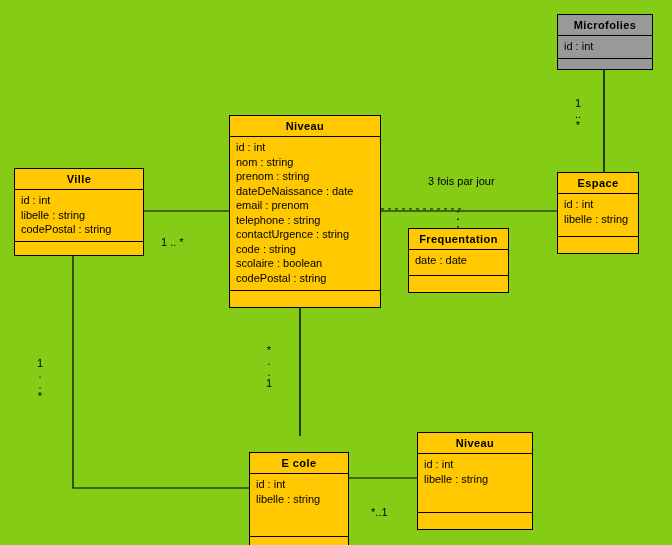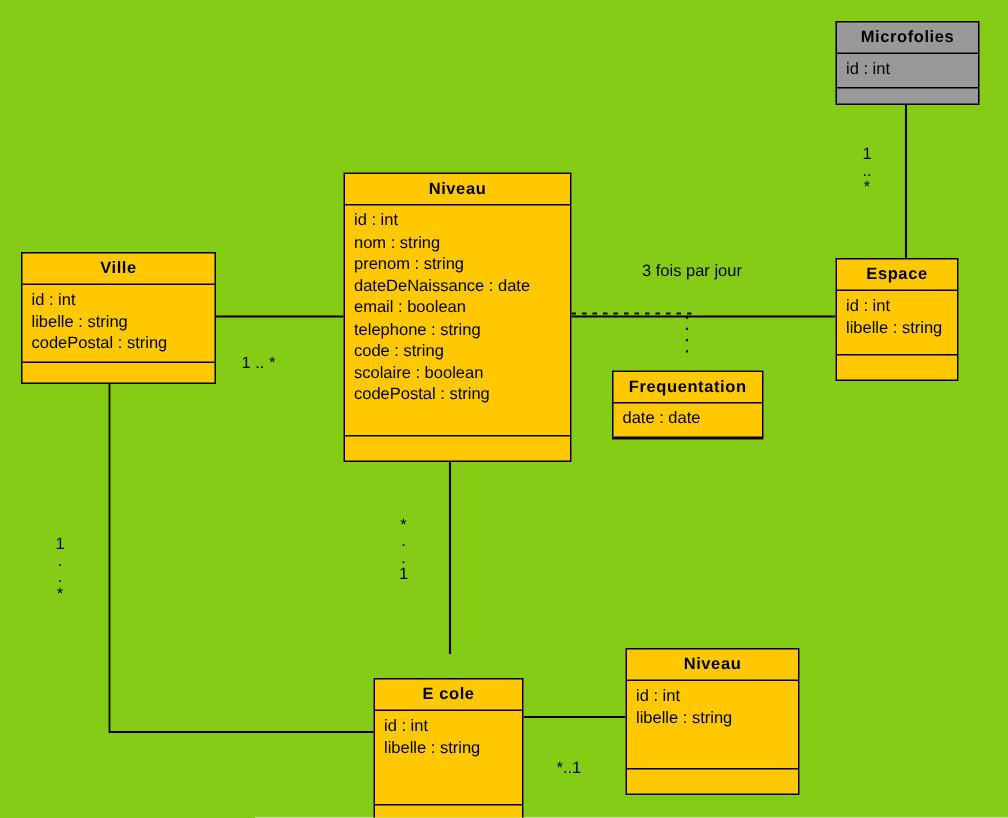--- a/index.html
+++ b/index.html
@@ -109,22 +109,23 @@
     <div class="uml-ops"></div>
   </div>
 
   <div class="uml-class" style="left:229px; top:115px; width:152px; height:193px;">
     <div class="uml-title">Niveau</div>
     <div class="uml-attrs">
       <div>id : int</div>
       <div>nom : string</div>
       <div>prenom : string</div>
       <div>dateDeNaissance : date</div>
-      <div>email : boolean</div>
+      <div>email : prenom</div>
       <div>telephone : string</div>
+      <div>contactUrgence : string</div>
       <div>code : string</div>
       <div>scolaire : boolean</div>
       <div>codePostal : string</div>
     </div>
     <div class="uml-ops"></div>
   </div>
 
   <div class="uml-class" style="left:14px; top:168px; width:130px; height:88px;">
     <div class="uml-title">Ville</div>
     <div class="uml-attrs">
@@ -137,21 +138,21 @@
 
   <div class="uml-class" style="left:557px; top:172px; width:82px; height:82px;">
     <div class="uml-title">Espace</div>
     <div class="uml-attrs">
       <div>id : int</div>
       <div>libelle : string</div>
     </div>
     <div class="uml-ops"></div>
   </div>
 
-  <div class="uml-class" style="left:408px; top:247px; width:101px; height:46px;">
+  <div class="uml-class" style="left:408px; top:228px; width:101px; height:65px;">
     <div class="uml-title">Frequentation</div>
     <div class="uml-attrs">
       <div>date : date</div>
     </div>
     <div class="uml-ops"></div>
   </div>
 
   <div class="uml-class" style="left:249px; top:452px; width:100px; height:102px;">
     <div class="uml-title">E cole</div>
     <div class="uml-attrs">

